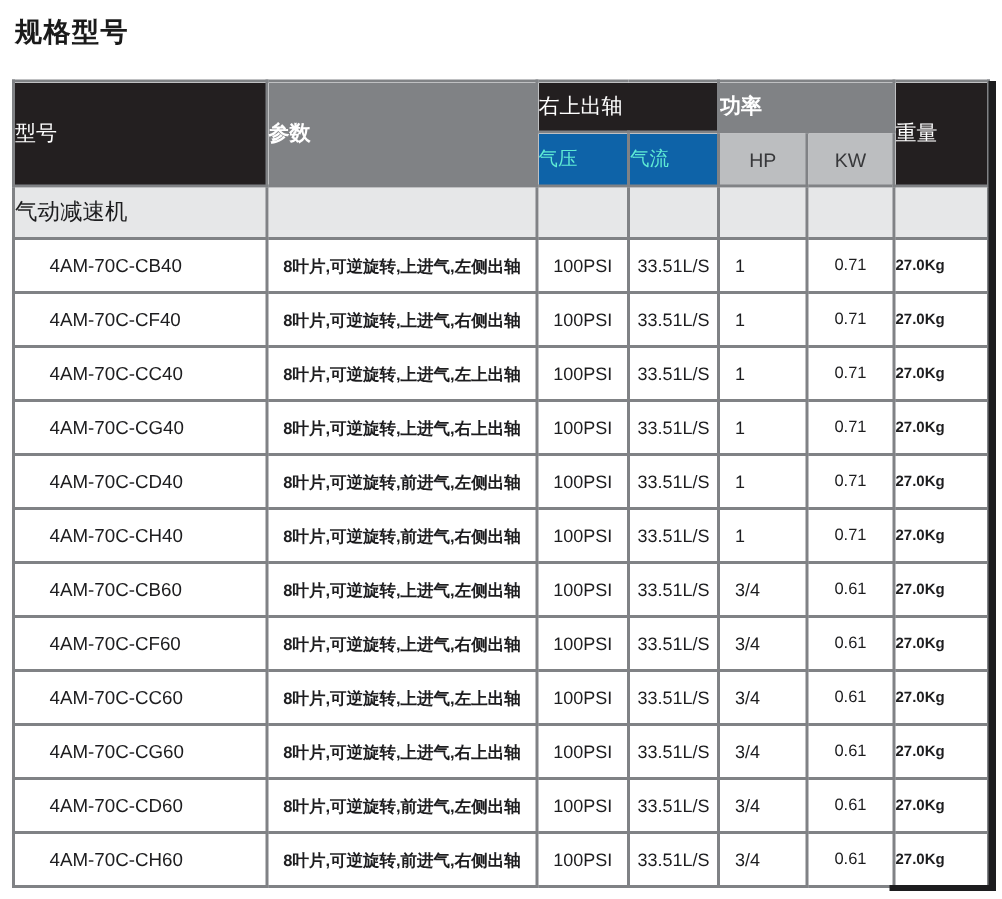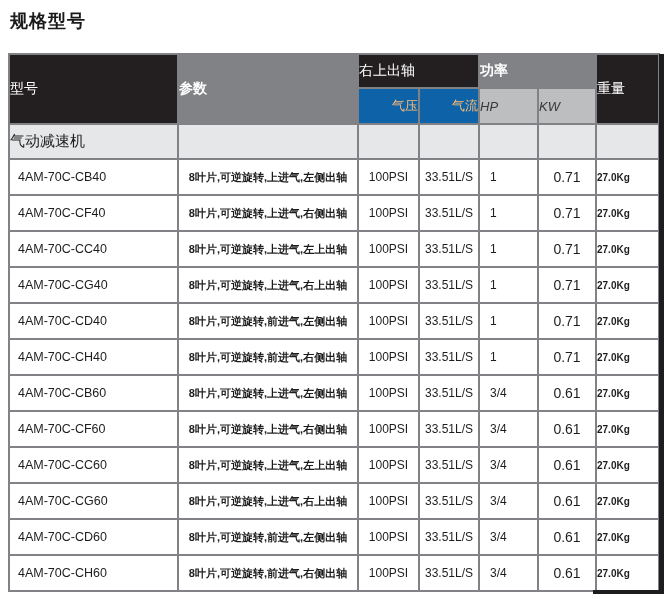--- a/index.html
+++ b/index.html
@@ -49,72 +49,71 @@
     background: #808285;
     color: #ffffff;
     font-weight: bold;
     font-size: 14px;
     text-align: left;
     padding-left: 13px;
     vertical-align: middle;
   }
   .th-blue {
     background: #0e63a8;
-    color: #fdba74;
+    color: #5eead4;
     font-weight: normal;
     font-size: 13px;
-    text-align: right;
+    text-align: left;
     vertical-align: middle;
   }
   .th-lightgray {
     background: #bcbec0;
     color: #37383a;
     font-weight: normal;
     font-size: 13px;
-    text-align: left;
+    text-align: center;
     padding-left: 13px;
     vertical-align: middle;
-    font-style: italic;
   }
   
   tr.section-row { height: 35px; }
   tr.section-row td {
     background: #e6e7e8;
   }
   td.section-cell {
     font-size: 15px;
     color: #1d1d1f;
     text-align: left;
     padding-left: 0;
     vertical-align: middle;
   }
   
   tr.data-row { height: 36px; background: #ffffff; }
   tr.data-row td { vertical-align: middle; color: #1d1d1f; }
   td.model-cell {
     font-size: 12.5px;
     text-align: left;
-    padding-left: 8px;
+    padding-left: 23px;
   }
   td.params-cell {
     font-size: 11px;
     font-weight: bold;
     text-align: center;
   }
   td.pressure-cell, td.flow-cell {
     font-size: 12px;
     text-align: center;
   }
   td.hp-cell {
     font-size: 12px;
     text-align: left;
     padding-left: 10px;
   }
   td.kw-cell {
-    font-size: 14px;
+    font-size: 11px;
     text-align: center;
   }
   td.weight-cell {
     font-size: 10px;
     font-weight: bold;
     text-align: left;
   }
   
   .right-strip {
     position: absolute;

